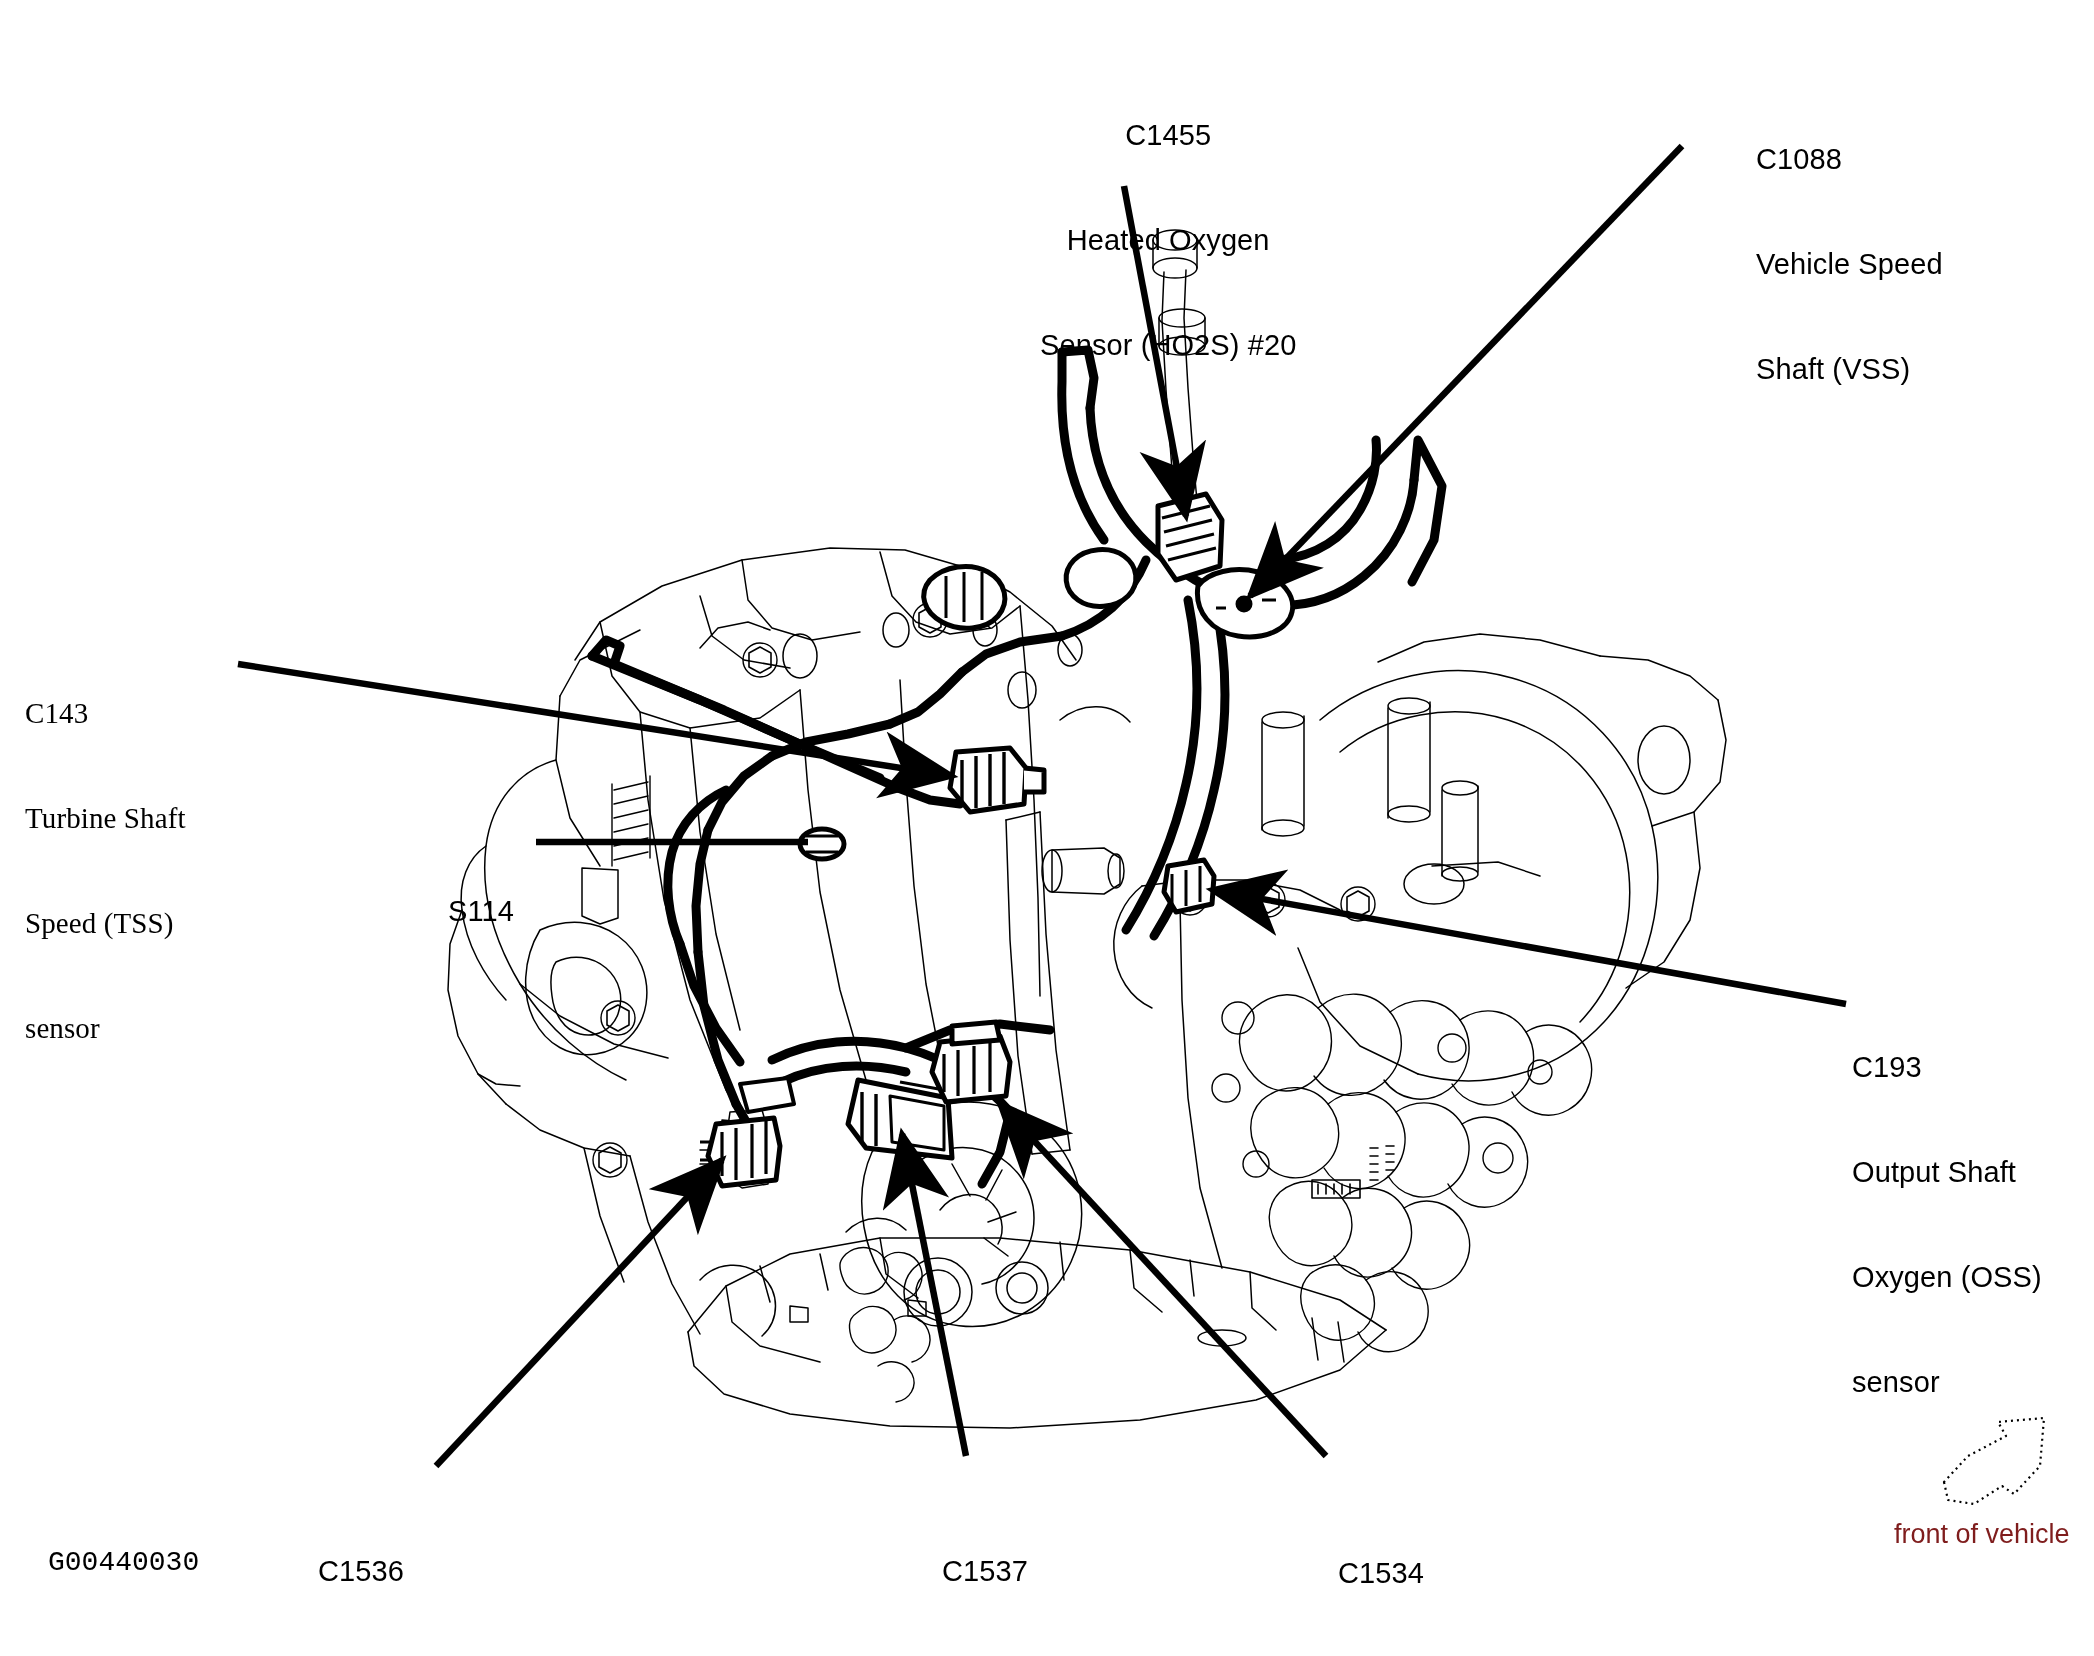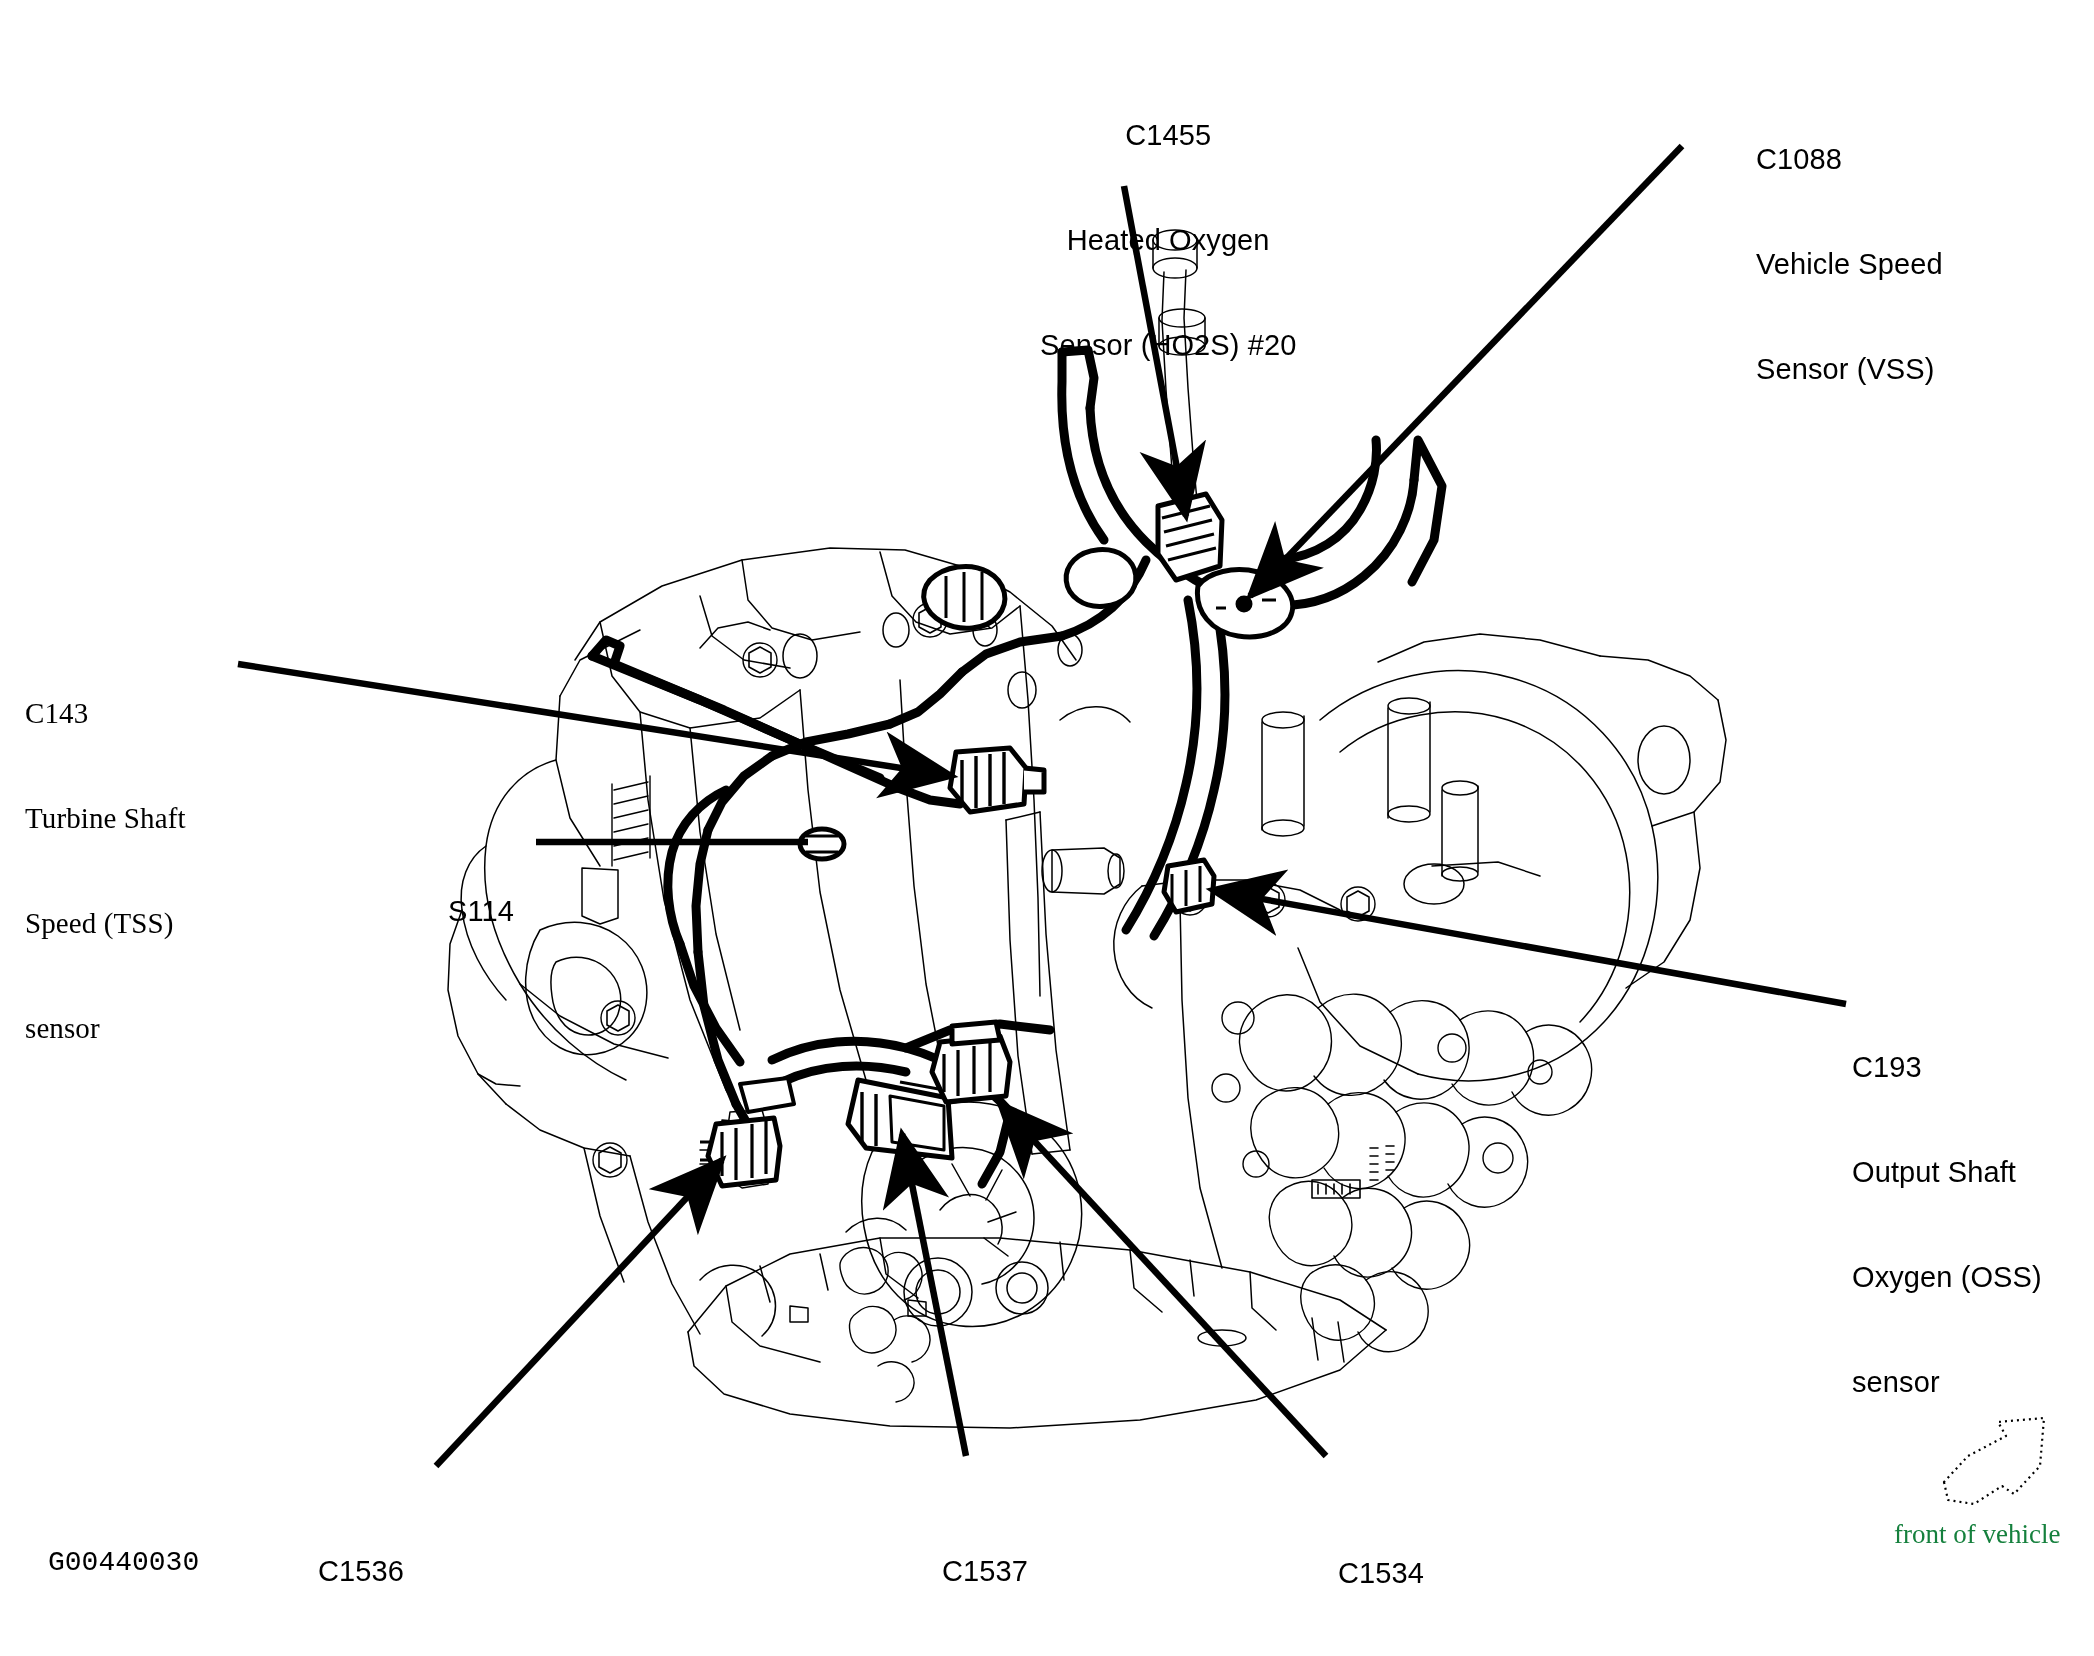--- a/index.html
+++ b/index.html
@@ -40,22 +40,22 @@
     line-height: 34px;
     color: #000000;
     font-family: Liberation Mono, monospace;
   }
   #front-label {
     position: absolute;
     left: 1894px;
     top: 1518px;
     font-size: 27px;
     line-height: 33px;
-    color: #15803d;
-    font-family: Liberation Serif, serif;
+    color: #7f1d1d;
+    font-family: Liberation Sans, sans-serif;
     white-space: pre;
   }
   #front-arrow {
     position: absolute;
     left: 1928px;
     top: 1400px;
     width: 136px;
     height: 116px;
   }
   svg { display: block; overflow: visible; }
@@ -388,21 +388,21 @@
 
 <div class="callout" id="co-c1455" style="left:1040px; top:48px;text-align:center;">
   <span class="ln">C1455</span>
   <span class="ln">Heated Oxygen</span>
   <span class="ln">Sensor (HO2S) #20</span>
 </div>
 
 <div class="callout" id="co-c1088" style="left:1756px; top:72px;">
   <span class="ln">C1088</span>
   <span class="ln">Vehicle Speed</span>
-  <span class="ln">Sensor (VSS)</span>
+  <span class="ln">Shaft (VSS)</span>
 </div>
 
 <div class="callout" id="co-c143" style="left:25px; top:626px;font-family:Liberation Serif, serif;">
   <span class="ln">C143</span>
   <span class="ln">Turbine Shaft</span>
   <span class="ln">Speed (TSS)</span>
   <span class="ln">sensor</span>
 </div>
 
 <div class="callout" id="co-s114" style="left:448px; top:824px;">

